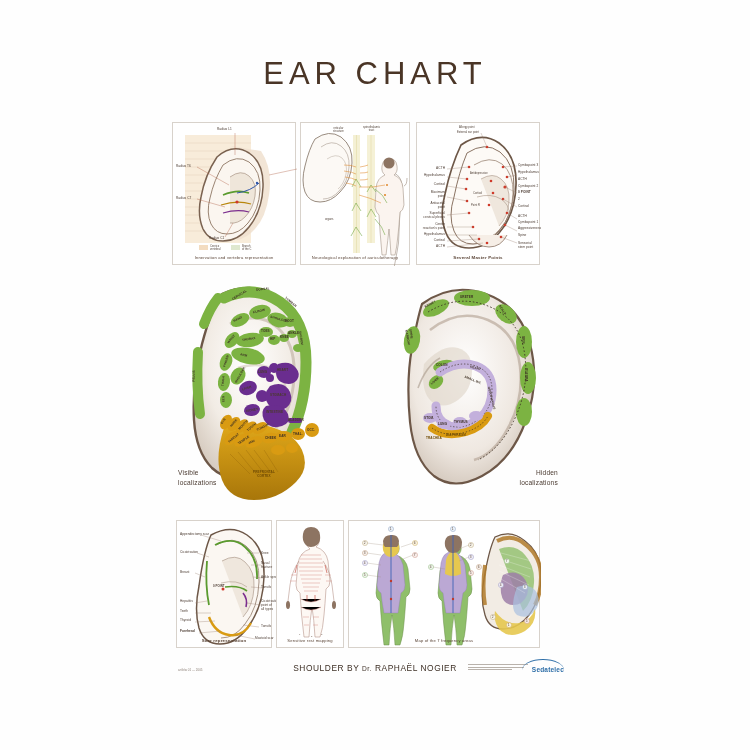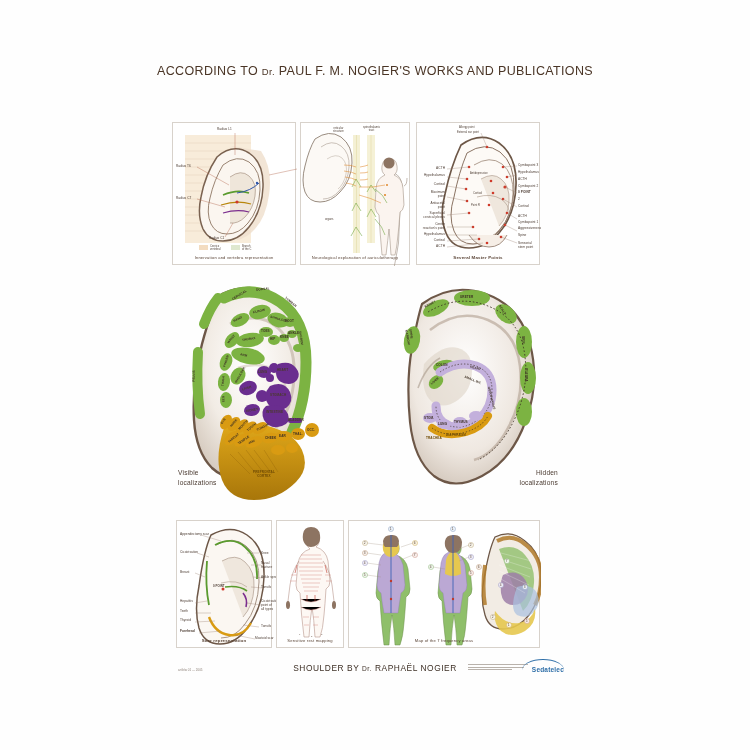--- a/index.html
+++ b/index.html
@@ -53,21 +53,21 @@
              font-weight:bold;letter-spacing:.2px;}
   .logo-swoosh{position:absolute;right:0;top:-2px;width:42px;height:10px;
                border-top:1.2px solid #2f6fa8;border-radius:50%/100% 100% 0 0;}
 </style>
 </head>
 <body>
 
 <div class="poster">
 
   <div class="title-block">
-    <div class="subtitle"><span>ACCORDING TO </span><span class="sm">Dr.</span><span> PAUL F. M. NOGIER'S WORKS AND PUBLICATIONS</span></div>
+    <div class="title">EAR CHART</div>
   </div>
 
   <div class="panel" style="left:172px;top:122px;width:124px;height:143px;">
     <svg class="ear-svg" width="124" height="143" viewBox="0 0 124 143">
       <rect x="12" y="12" width="66" height="108" fill="#f5e5cd" opacity=".75"></rect>
       <g stroke="#e0cdb0" stroke-width=".4">
         <line x1="12" y1="20" x2="78" y2="20"></line>
           <line x1="12" y1="28" x2="78" y2="28"></line>
         <line x1="12" y1="36" x2="78" y2="36"></line>
           <line x1="12" y1="44" x2="78" y2="44"></line>

